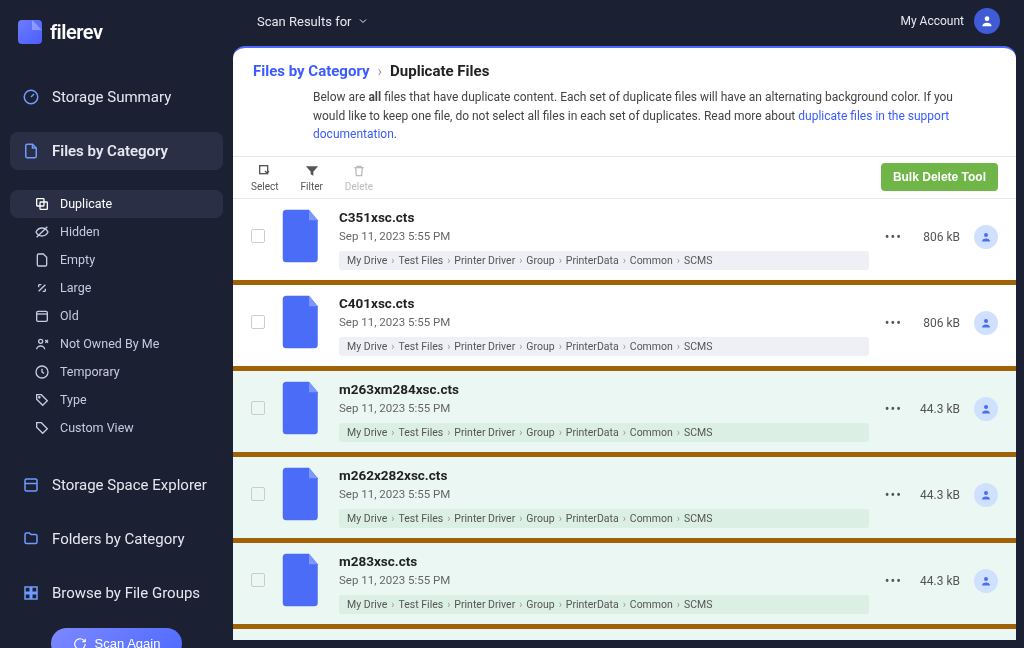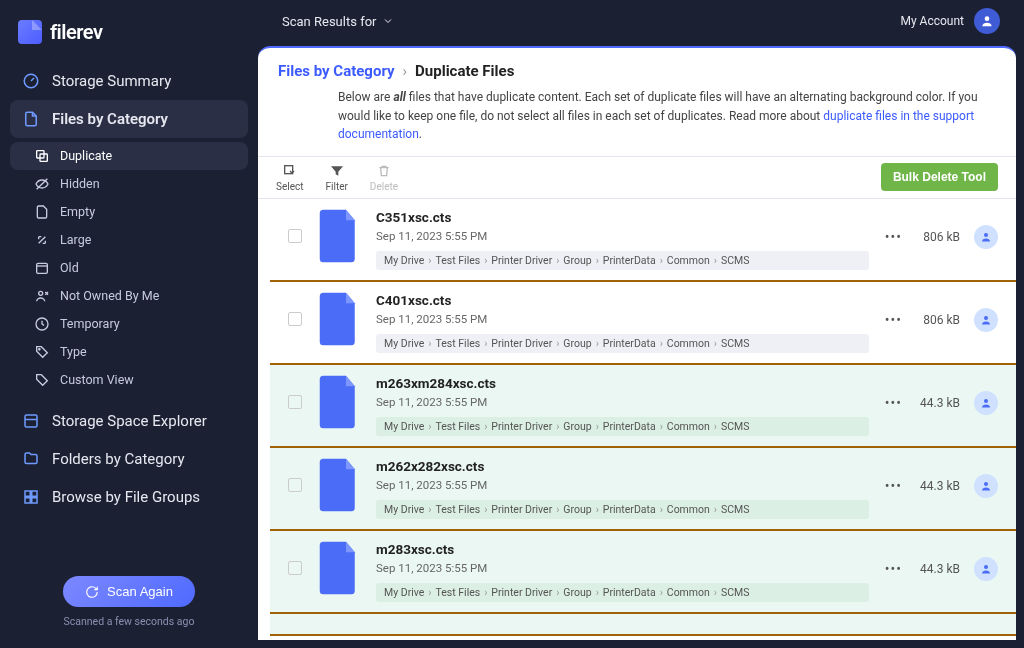--- a/index.html
+++ b/index.html
@@ -1,21 +1,21 @@
 <!DOCTYPE html>
 <html><head>
 <meta charset="utf-8">
 <style>
 * { margin: 0; padding: 0; box-sizing: border-box; }
 body { font-family: -apple-system, BlinkMacSystemFont, "Segoe UI", Roboto, sans-serif; background: #1c2033; color: #fff; width: 1024px; height: 648px; overflow: hidden; }
 
 .app { display: flex; width: 100%; height: 100%; }
 
 
-.sidebar { width: 258px; background: #1c2033; padding: 12px 10px; display: flex; flex-direction: column; }
+.sidebar { width: 233px; background: #1c2033; padding: 12px 10px; display: flex; flex-direction: column; gap: 16px; }
 .logo { display: flex; align-items: center; gap: 8px; padding: 8px 8px 18px 8px; }
 .logo-mark { width: 24px; height: 24px; background: linear-gradient(135deg, #6b7cff, #4c5dff); border-radius: 4px; position: relative; }
 .logo-mark::after { content: ""; position: absolute; top: 0; right: 0; width: 10px; height: 10px; background: #fff; clip-path: polygon(0 0, 100% 100%, 0 100%); opacity: .3; }
 .logo-text { font-size: 20px; font-weight: 600; color: #fff; letter-spacing: -0.5px; }
 
 .nav-item { display: flex; align-items: center; gap: 12px; padding: 10px 12px; font-size: 15px; color: #e6e8f0; border-radius: 8px; cursor: pointer; }
 .nav-item.active-main { background: #2a2f45; font-weight: 600; }
 .nav-item .ic { width: 18px; height: 18px; display: flex; align-items: center; justify-content: center; }
 
 .sub-nav { margin: 4px 0 8px 0; }
@@ -35,32 +35,32 @@
 .avatar { width: 26px; height: 26px; border-radius: 50%; background: #3f5bd6; display: flex; align-items: center; justify-content: center; }
 .avatar svg { width: 14px; height: 14px; }
 
 .content-card { margin: 0 8px 8px 0; background: #fff; border-radius: 12px 12px 0 0; border-top: 2px solid #4f6aff; flex: 1; color: #222; overflow: hidden; display: flex; flex-direction: column; }
 .breadcrumb { padding: 14px 20px 8px 20px; font-size: 15px; font-weight: 700; display: flex; align-items: center; gap: 8px; }
 .breadcrumb .bc-link { color: #3b5bff; cursor: pointer; }
 .breadcrumb .bc-sep { color: #999; font-weight: 400; }
 .breadcrumb .bc-current { color: #222; }
 
 .desc { padding: 0 36px 6px 80px; font-size: 12px; color: #444; line-height: 1.55; }
-.desc b { font-weight: 700; font-style: italic; }
+.desc b { font-weight: 700; }
 .desc a { color: #3b5bff; text-decoration: none; }
 
 .toolbar { display: flex; align-items: center; justify-content: space-between; border-top: 1px solid #e4e6ef; border-bottom: 1px solid #e4e6ef; padding: 6px 18px; margin-top: 6px; }
 .tool-left { display: flex; gap: 22px; }
 .tool { display: flex; flex-direction: column; align-items: center; gap: 2px; font-size: 10px; color: #555; cursor: pointer; }
 .tool.disabled { color: #bbb; cursor: default; }
 .tool .tic { width: 16px; height: 16px; display: flex; align-items: center; justify-content: center; }
 .bulk-btn { background: #6fb548; color: #fff; border: none; border-radius: 4px; padding: 7px 12px; font-size: 12px; font-weight: 600; cursor: pointer; }
 
 .file-list { flex: 1; overflow: hidden; }
-.file-row { display: flex; align-items: flex-start; padding: 10px 18px; border-bottom: 2px solid #a16207; gap: 16px; margin-left: 12px; }
+.file-row { display: flex; align-items: flex-start; padding: 10px 18px; border-bottom: 5px solid #a16207; gap: 16px; }
 .file-row.alt { background: #eaf7f2; }
 .chk { width: 14px; height: 14px; border: 1px solid #ccc; border-radius: 2px; margin-top: 20px; cursor: pointer; flex-shrink: 0; }
 .file-icon { width: 42px; height: 54px; flex-shrink: 0; margin-top: 0; }
 .file-body { flex: 1; min-width: 0; }
 .file-name { font-size: 13.5px; font-weight: 700; color: #222; margin-bottom: 4px; }
 .file-date { font-size: 11.5px; color: #666; margin-bottom: 8px; }
 .path { display: flex; flex-wrap: wrap; align-items: center; gap: 4px; background: #eef0f5; padding: 3px 8px; border-radius: 3px; font-size: 10.5px; color: #555; }
 .file-row.alt .path { background: #dcefe5; }
 .path .psep { color: #999; }
 .file-meta { display: flex; align-items: center; gap: 14px; margin-top: 16px; flex-shrink: 0; }

